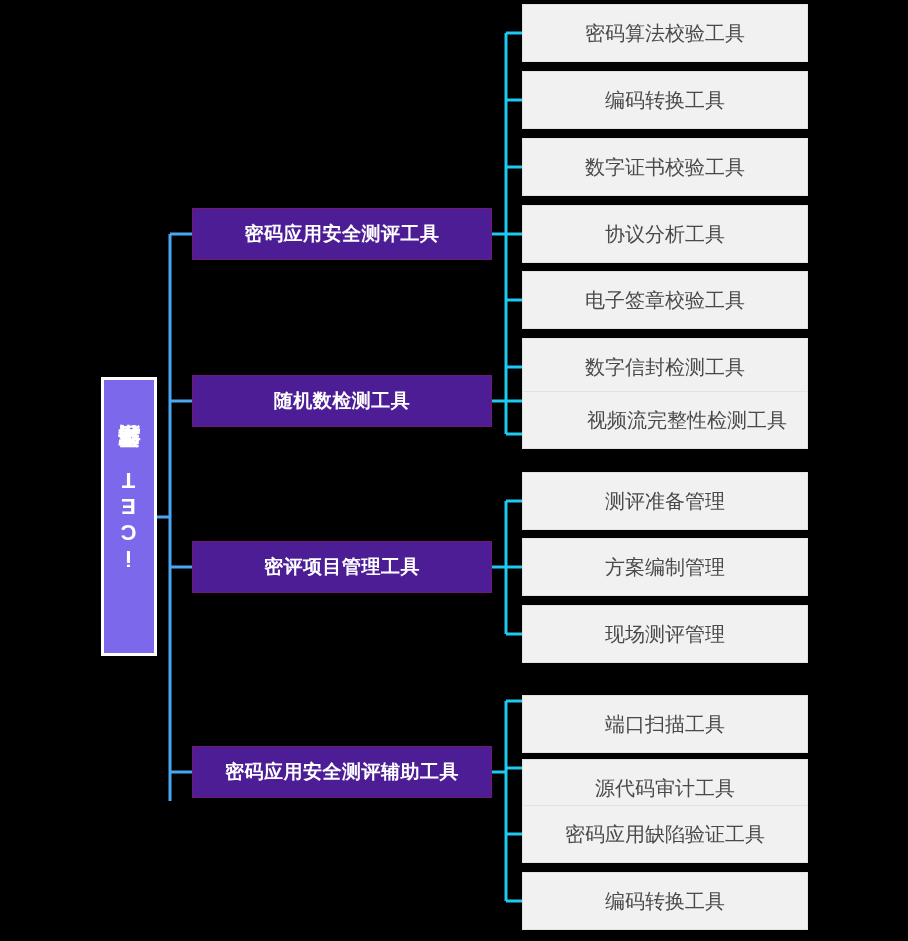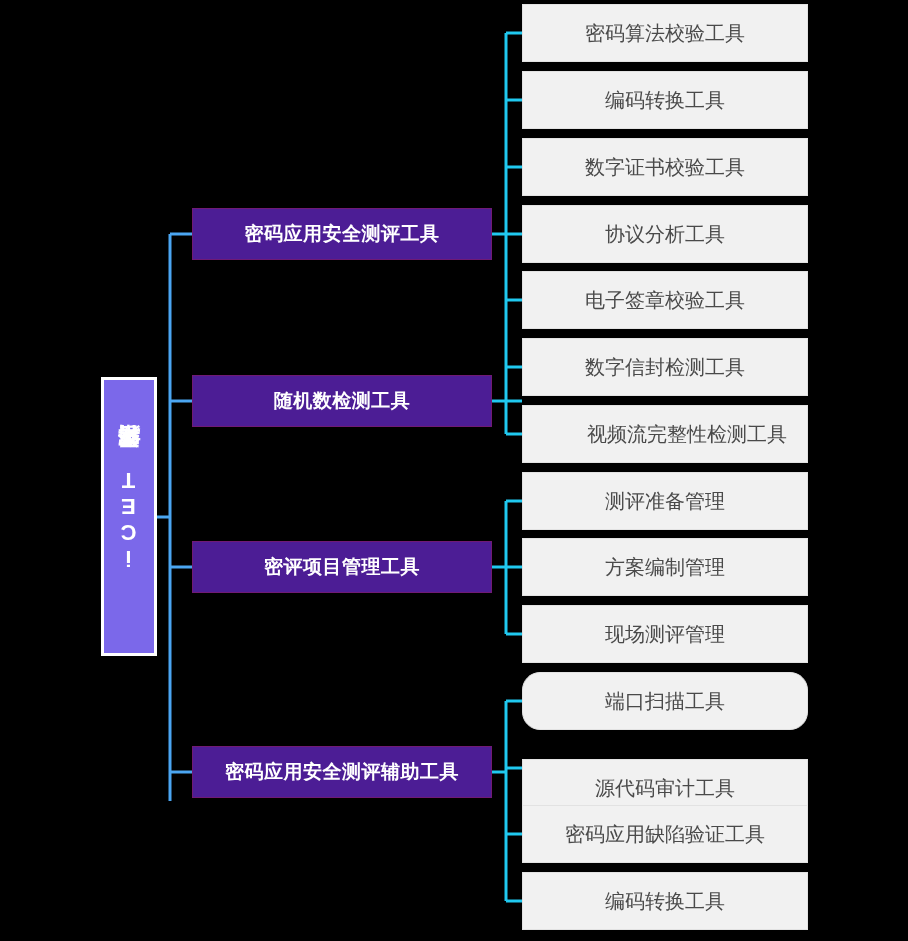--- a/index.html
+++ b/index.html
@@ -159,35 +159,35 @@
   </div>
   <div class="leaf-node" style="top:205px;">
     <span class="leaf-label">协议分析工具</span>
   </div>
   <div class="leaf-node" style="top:271px;">
     <span class="leaf-label">电子签章校验工具</span>
   </div>
   <div class="leaf-node" style="top:338px;">
     <span class="leaf-label">数字信封检测工具</span>
   </div>
-  <div class="leaf-node" style="top:405px;padding-left:44px;">
+  <div class="leaf-node" style="top:391px;padding-left:44px;">
     <span class="leaf-label">视频流完整性检测工具</span>
   </div>
 
   <div class="leaf-node" style="top:538px;">
     <span class="leaf-label">方案编制管理</span>
   </div>
   <div class="leaf-node" style="top:472px;">
     <span class="leaf-label">测评准备管理</span>
   </div>
   <div class="leaf-node" style="top:605px;">
     <span class="leaf-label">现场测评管理</span>
   </div>
 
-  <div class="leaf-node" style="top:672px;border-radius:18px;">
+  <div class="leaf-node" style="top:695px;">
     <span class="leaf-label">端口扫描工具</span>
   </div>
   <div class="leaf-node" style="top:739px;margin-top:20px;">
     <span class="leaf-label">源代码审计工具</span>
   </div>
   <div class="leaf-node" style="top:805px;">
     <span class="leaf-label">密码应用缺陷验证工具</span>
   </div>
   <div class="leaf-node" style="top:872px;">
     <span class="leaf-label">编码转换工具</span>

